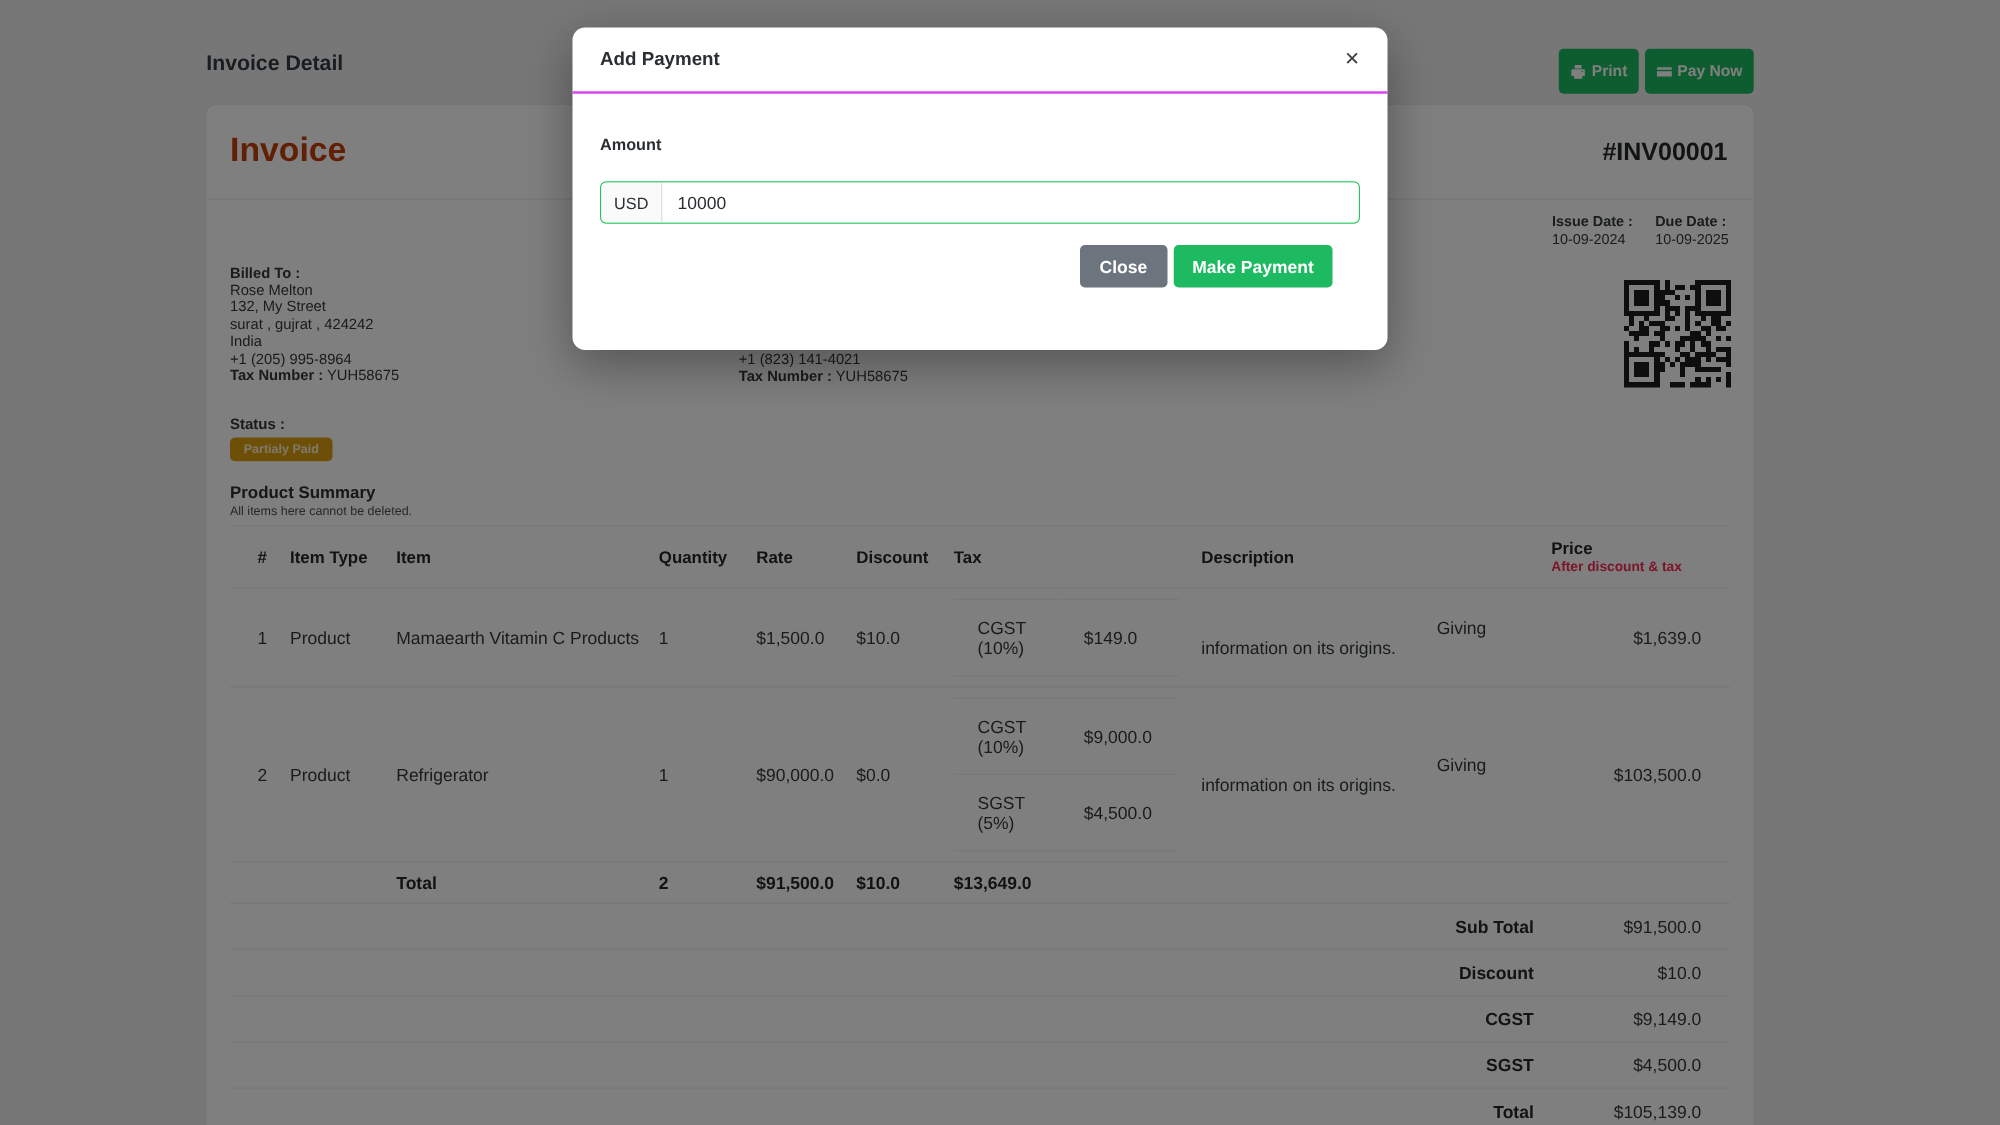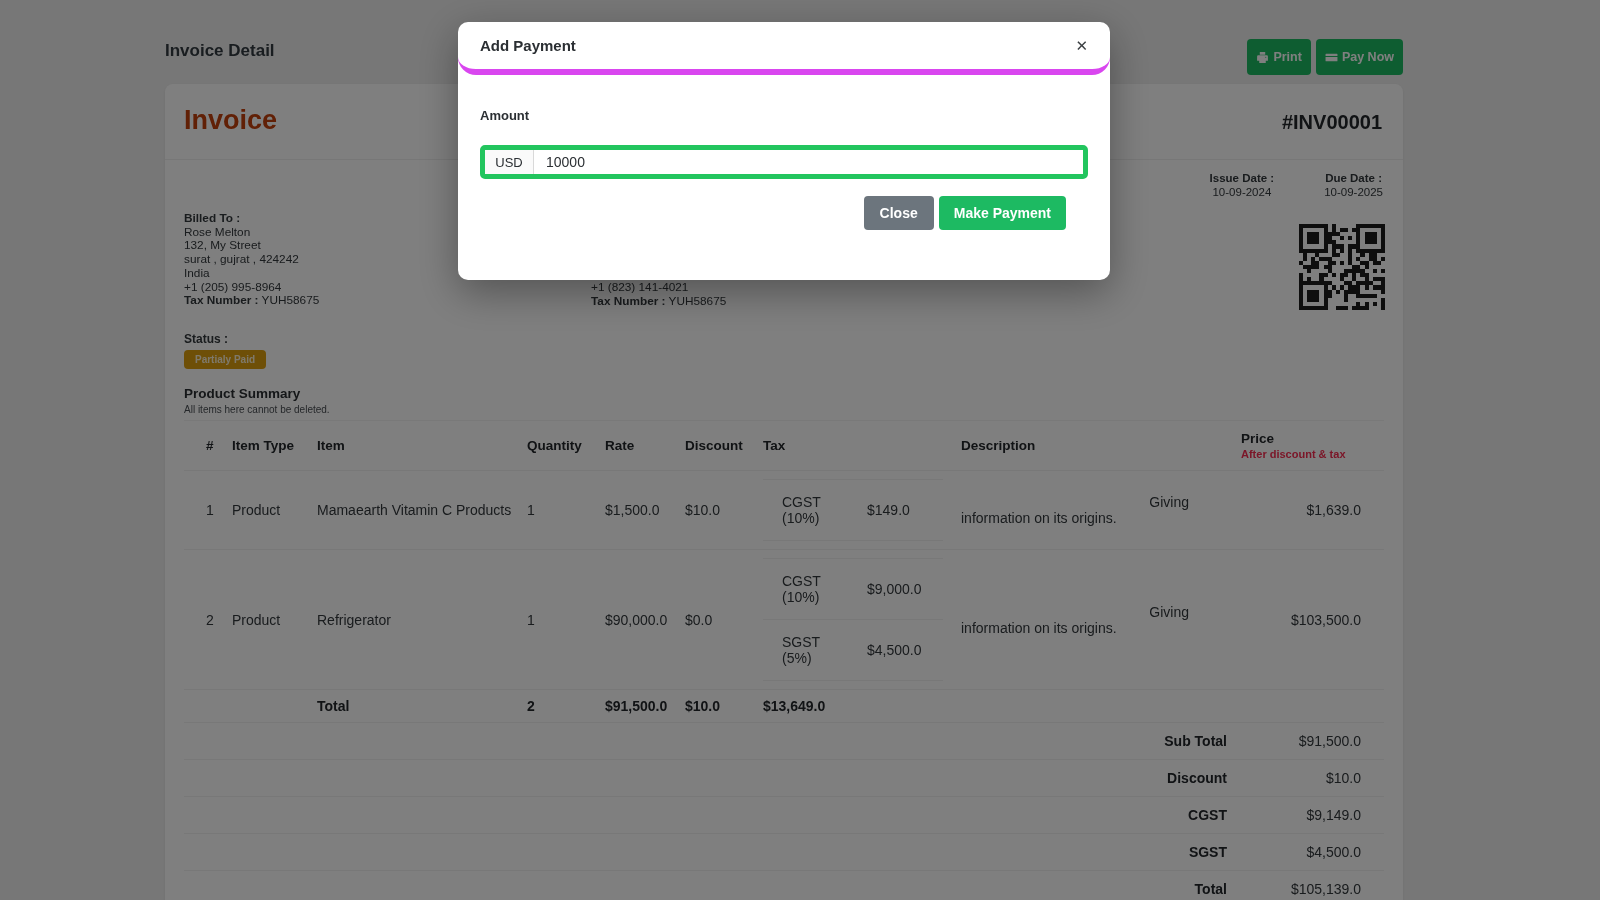--- a/index.html
+++ b/index.html
@@ -22,21 +22,21 @@
   
   .card {
     position:absolute; left:165px; top:84px; width:1238px; height:1100px;
     background:#fff; border-radius:8px; box-shadow:0 1px 3px rgba(0,0,0,.08);
   }
   .inv-header { position:absolute; left:0; top:0; width:100%; height:76px; border-bottom:1px solid #efefef; }
   .inv-title { position:absolute; left:19px; top:21px; font-size:27px; font-weight:600; color:#c2410c; }
   .inv-number { position:absolute; right:21px; top:27px; font-size:20px; font-weight:700; color:#23272b; }
 
   .dates { position:absolute; right:20px; top:88px; display:flex; gap:18px; }
-  .date-col { text-align:center; font-size:11.5px; line-height:13.5px; color:#33383c;margin-left:32px; }
+  .date-col { text-align:left; font-size:11.5px; line-height:13.5px; color:#33383c; }
   .date-col .lbl { font-weight:700; }
 
   .billed { position:absolute; left:19px; top:128px; font-size:11.8px; line-height:13.7px; color:#33383c; }
   .billed .lbl { font-weight:700; }
 
   .from-block { position:absolute; left:426px; top:197px; font-size:11.8px; line-height:13.7px; color:#33383c; }
   .from-block .lbl { font-weight:700; }
 
   .qr { position:absolute; right:18px; top:140px; width:86px; height:86px; }
 
@@ -89,33 +89,33 @@
 
   
   .overlay { position:fixed; inset:0; background:rgba(0,0,0,.5); z-index:10; }
   .modal {
     position:fixed; left:458px; top:22px; width:652px; height:258px;
     background:#fff; border-radius:10px; z-index:20;
     box-shadow:0 12px 40px rgba(0,0,0,.35);
   }
   .modal-header {
     height:53px; display:flex; align-items:center; justify-content:space-between;
-    padding:4px 22px; border-bottom:6px solid #d946ef;border-radius:18px;
+    padding:4px 22px; border-bottom:2px solid #d946ef;
   }
   .modal-title { font-size:15px; font-weight:600; color:#2b2f33; }
   .modal-close { font-size:15px; color:#3c4043; cursor:pointer; line-height:1; background:none; border:none; font-family:inherit; }
   .modal-body { padding:18px 22px 0; }
   .tabs { display:flex; }
   .tab {
     font-size:13.5px; font-weight:600; color:#1dba62; padding:7px 13px; height:30px;
     border-radius:17px; cursor:pointer; background:none; border:none; font-family:inherit; white-space:nowrap;
   }
   .tab.active { background:#1dba62; color:#fff; }
   .amount-lbl { margin:15px 0 22px; font-size:13px; font-weight:700; color:#2b2f33; }
-  .input-group { display:flex; height:34px; border:5px solid #22c55e; border-radius:5px; overflow:hidden; }
+  .input-group { display:flex; height:34px; border:1px solid #22c55e; border-radius:5px; overflow:hidden; }
   .ig-addon {
     width:49px; background:#fafafa; border-right:1px solid #d9d9d9;
     display:flex; align-items:center; justify-content:center; font-size:13px; color:#2b2f33;
   }
   .ig-input { flex:1; border:none; outline:none; font-size:14px; padding:0 12px; color:#2b2f33; font-family:inherit; }
   .modal-footer { display:flex; justify-content:flex-end; gap:5px; padding:17px 22px 0; }
   .btn { border:none; border-radius:4px; font-size:14px; font-weight:600; height:34px; cursor:pointer; color:#fff; font-family:inherit; }
   .btn-close { background:#6c757d; padding:0 16px; }
   .btn-pay   { background:#1dba62; padding:0 15px; }
 </style>

